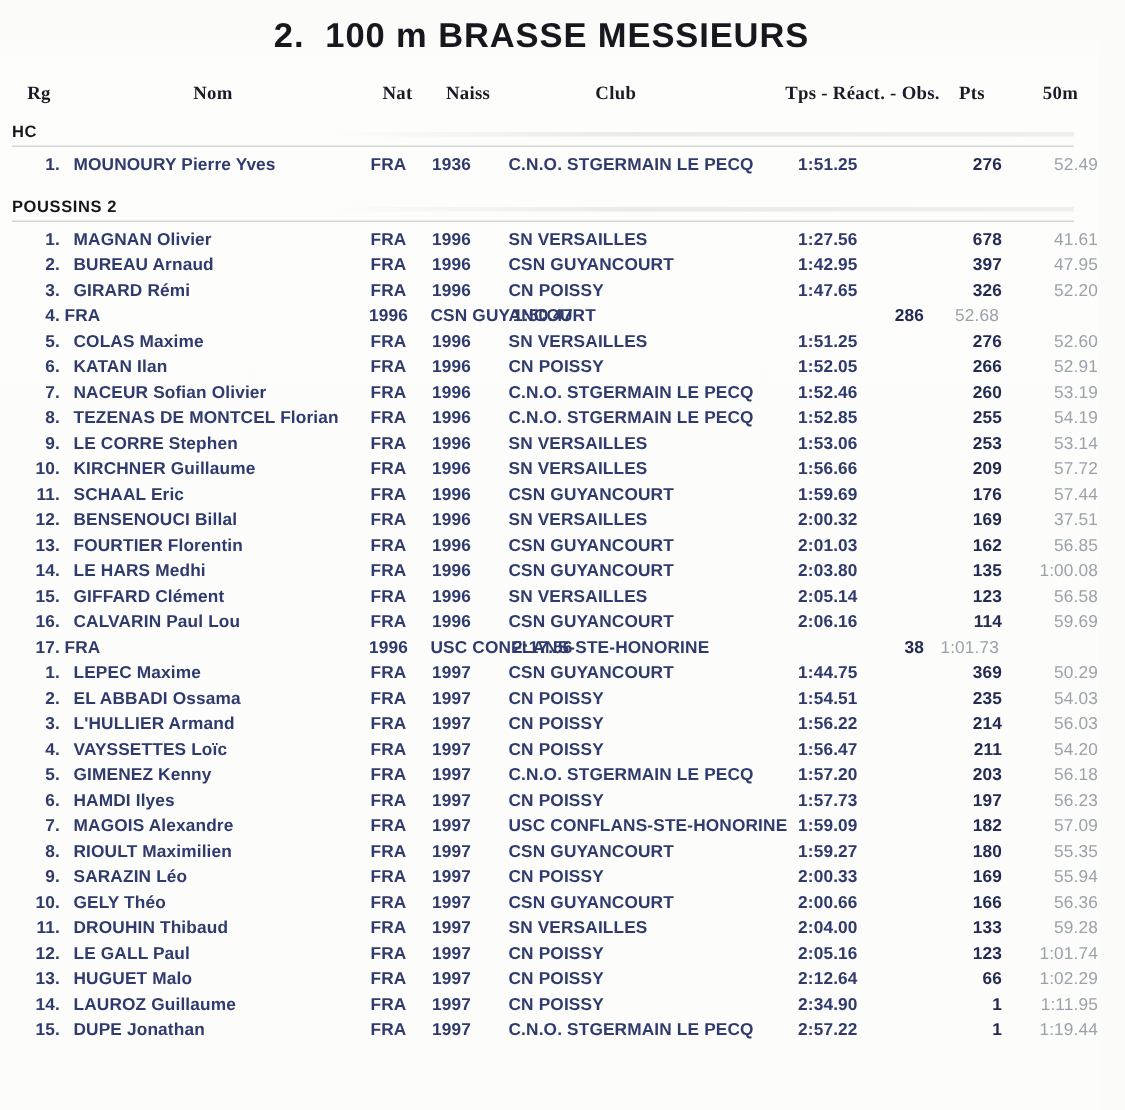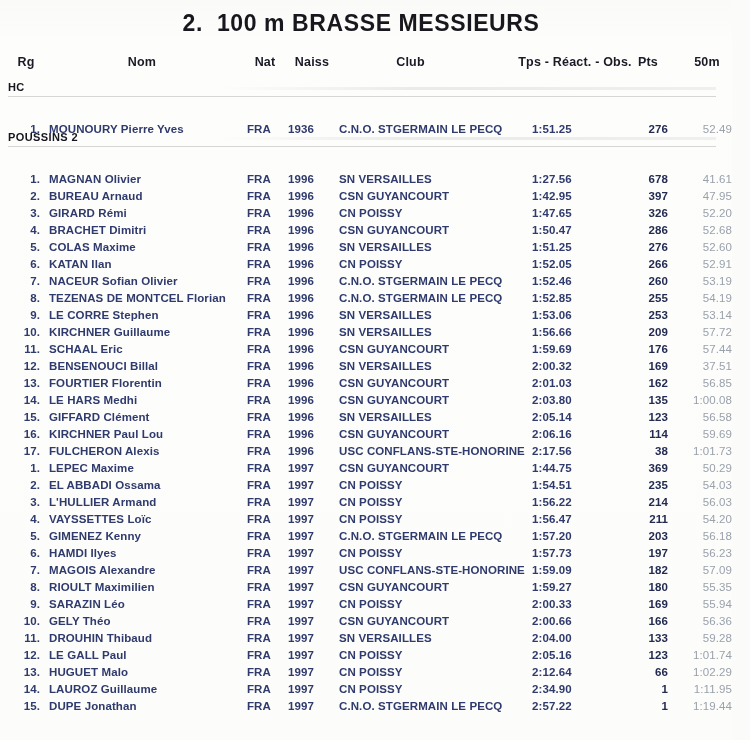--- a/index.html
+++ b/index.html
@@ -11,21 +11,21 @@
   }
   .title {
     margin:4px 0 18px; text-align:center; font-size:23px; font-weight:bold;
     color:#17171e; white-space:pre; letter-spacing:0.6px;
   }
   .grid {
     display:grid;
     grid-template-columns:34px 204px 42px 52px 190px 94px 52px 66px;
     align-items:baseline;
   }
-  .header-row { font-size:12.5px; font-weight:bold; color:#1b1b27; margin:0 0 12px 0; letter-spacing:0.2px; }
+  .header-row { font-size:12.5px; font-weight:bold; color:#1b1b27; margin:0 0 12px 0; letter-spacing:0.2px;font-family:Liberation Serif, serif; }
   .header-row .h { text-align:center; }
   .h-rg { text-align:left; padding-left:6px; }
   .h-nat { text-align:center; }
   .h-club { text-align:center; padding-right:45px; }
   .h-tps { display:flex; justify-content:center; white-space:nowrap; }
   .section { margin:0; }
   .section-title {
     font-size:11px; font-weight:bold; color:#15151e; letter-spacing:0.4px;
     margin:11px 0 6px 2px; padding-bottom:3px;
     border-bottom:1px solid #d6d6d2;
@@ -35,21 +35,21 @@
     content:""; position:absolute; left:30%; right:0; bottom:6px; height:3px;
     background:linear-gradient(90deg, rgba(190,190,186,0) 0%, rgba(199,199,195,0.35) 40%, rgba(199,199,195,0.25) 100%);
   }
   .row { height:17px; font-size:11.5px; font-weight:bold; color:#2f3a6d; letter-spacing:0.1px; }
   .c { overflow:visible; white-space:nowrap; }
   .rg   { text-align:right; }
   .nom  { padding-left:9px; }
   .nat  { padding-left:3px; }
   .naiss{ padding-left:2px; }
   .club { padding-left:1px; }
-  .tps  { padding-left:4px;margin-top:20px; }
+  .tps  { padding-left:4px; }
   .pts  { text-align:right; padding-right:6px; color:#232b52; }
   .m50  { text-align:right; padding-right:8px; color:#9aa1ab; font-weight:normal; }
 </style>
 </head>
 <body>
 
 <div class="page">
 
   <h1 class="title">2.  100 m BRASSE MESSIEURS</h1>
 
@@ -112,21 +112,20 @@
     <span class="c nat">FRA</span>
     <span class="c naiss">1996</span>
     <span class="c club">CN POISSY</span>
     <span class="c tps">1:47.65</span>
     <span class="c pts">326</span>
     <span class="c m50">52.20</span>
   </div>
 
   <div class="grid row">
     <span class="c rg">4.</span>
-    <span class="c nom">BRACHET Dimitri</span>
     <span class="c nat">FRA</span>
     <span class="c naiss">1996</span>
     <span class="c club">CSN GUYANCOURT</span>
     <span class="c tps">1:50.47</span>
     <span class="c pts">286</span>
     <span class="c m50">52.68</span>
   </div>
 
   <div class="grid row">
     <span class="c rg">5.</span>
@@ -244,32 +243,31 @@
     <span class="c nat">FRA</span>
     <span class="c naiss">1996</span>
     <span class="c club">SN VERSAILLES</span>
     <span class="c tps">2:05.14</span>
     <span class="c pts">123</span>
     <span class="c m50">56.58</span>
   </div>
 
   <div class="grid row">
     <span class="c rg">16.</span>
-    <span class="c nom">KIRCHNER Paul Lou</span>
+    <span class="c nom">CALVARIN Paul Lou</span>
     <span class="c nat">FRA</span>
     <span class="c naiss">1996</span>
     <span class="c club">CSN GUYANCOURT</span>
     <span class="c tps">2:06.16</span>
     <span class="c pts">114</span>
     <span class="c m50">59.69</span>
   </div>
 
   <div class="grid row">
     <span class="c rg">17.</span>
-    <span class="c nom">FULCHERON Alexis</span>
     <span class="c nat">FRA</span>
     <span class="c naiss">1996</span>
     <span class="c club">USC CONFLANS-STE-HONORINE</span>
     <span class="c tps">2:17.56</span>
     <span class="c pts">38</span>
     <span class="c m50">1:01.73</span>
   </div>
 </div>
   </section>
 

